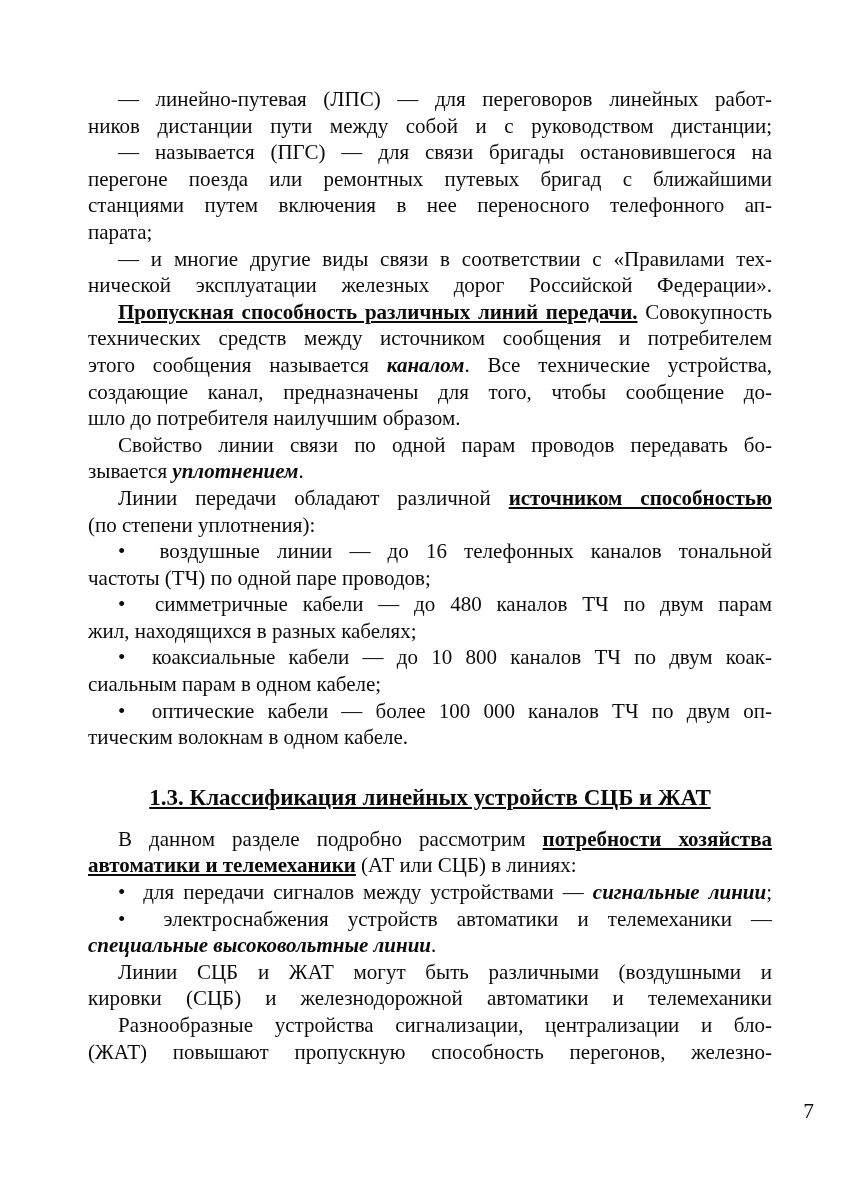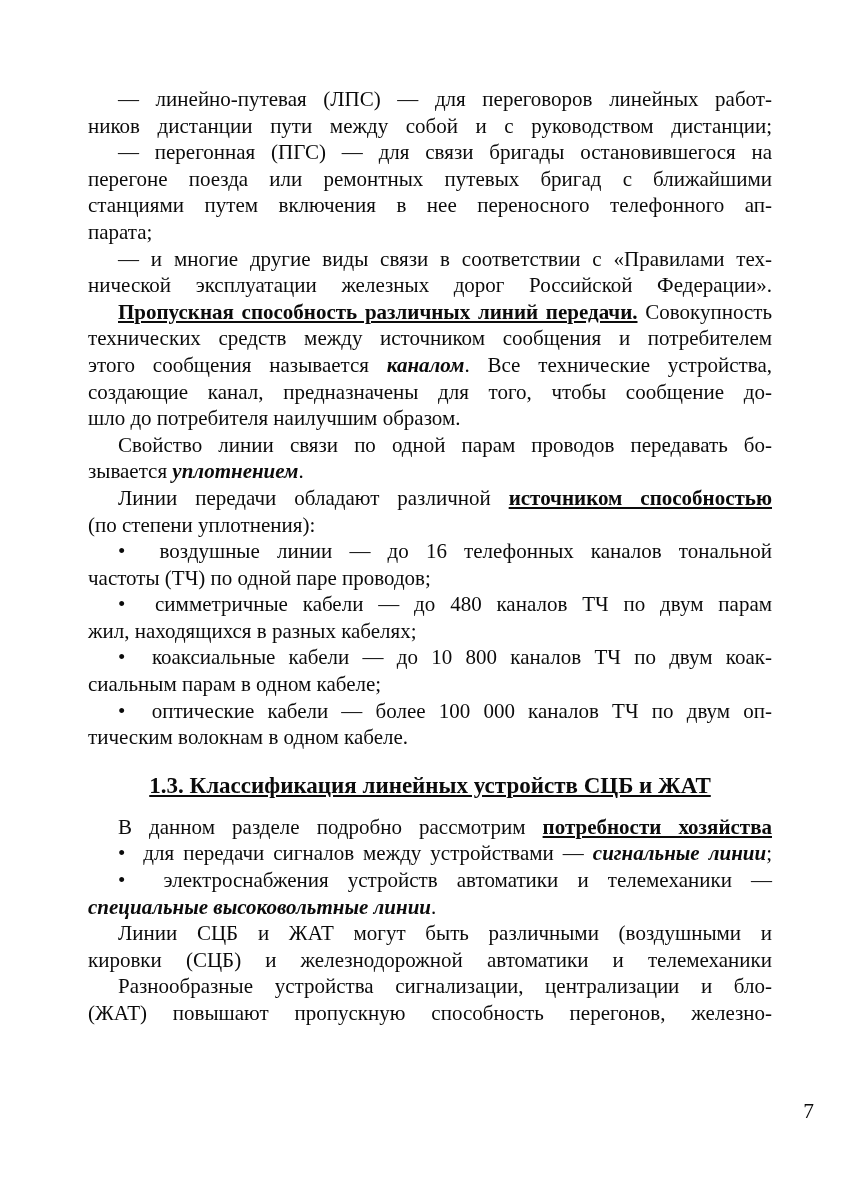--- a/index.html
+++ b/index.html
@@ -33,21 +33,21 @@
   .line.justify {
     text-align: justify;
     text-align-last: justify;
   }
   .line.indent {
     text-indent: 30px;
   }
   .b  { font-weight: bold; text-decoration: underline; }
   .bi { font-weight: bold; font-style: italic; text-align: right; }
   .block.heading {
-    margin-top: 20px;
+    margin-top: 32px;
     margin-bottom: 13px;
   }
   .block.heading .line {
     text-align: center;
     text-align-last: center;
     font-size: 23px;
     line-height: 30px;
     font-weight: bold;
     text-indent: 0;
   }
@@ -63,21 +63,21 @@
 </head>
 <body style="background: rgb(255, 255, 255);">
 
 <div class="page" style="color: rgb(11, 11, 11);">
   <div class="content">
       <div class="block para">
         <div class="line justify indent"><span>— линейно-путевая (ЛПС) — для переговоров линейных работ-</span></div>
         <div class="line justify"><span>ников дистанции пути между собой и с руководством дистанции;</span></div>
       </div>
       <div class="block para">
-        <div class="line justify indent"><span>— перегонная (ПГС) — для связи бригады остановившегося на</span></div>
+        <div class="line justify indent"><span>— называется (ПГС) — для связи бригады остановившегося на</span></div>
         <div class="line justify"><span>перегоне поезда или ремонтных путевых бригад с ближайшими</span></div>
         <div class="line justify"><span>станциями путем включения в нее переносного телефонного ап-</span></div>
         <div class="line"><span>парата;</span></div>
       </div>
       <div class="block para">
         <div class="line justify indent"><span>— и многие другие виды связи в соответствии с «Правилами тех-</span></div>
         <div class="line justify"><span>нической эксплуатации железных дорог Российской Федерации».</span></div>
       </div>
       <div class="block para">
         <div class="line justify indent"><span class="b">Пропускная способность различных линий передачи.</span><span> Совокупность</span></div>
@@ -108,20 +108,21 @@
       </div>
       <div class="block bullet">
         <div class="line justify indent"><span>•&nbsp; оптические кабели — более 100&nbsp;000 каналов ТЧ по двум оп-</span></div>
         <div class="line"><span>тическим волокнам в одном кабеле.</span></div>
       </div>
       <div class="block heading">
         <div class="line"><span class="b">1.3. Классификация линейных устройств СЦБ и ЖАТ</span></div>
       </div>
       <div class="block para">
         <div class="line justify indent"><span>В данном разделе подробно рассмотрим </span><span class="b">потребности хозяйства</span></div>
+        <div class="line"><span class="b">автоматики и телемеханики</span><span> (АТ или СЦБ) в линиях:</span></div>
       </div>
       <div class="block bullet">
         <div class="line justify indent"><span>•&nbsp; для передачи сигналов между устройствами — </span><span class="bi">сигнальные линии</span><span>;</span></div>
       </div>
       <div class="block bullet">
         <div class="line justify indent"><span>•&nbsp; электроснабжения устройств автоматики и телемеханики —</span></div>
         <div class="line"><span class="bi">специальные высоковольтные линии</span><span>.</span></div>
       </div>
       <div class="block para">
         <div class="line justify indent"><span>Линии СЦБ и ЖАТ могут быть различными (воздушными и</span></div>

